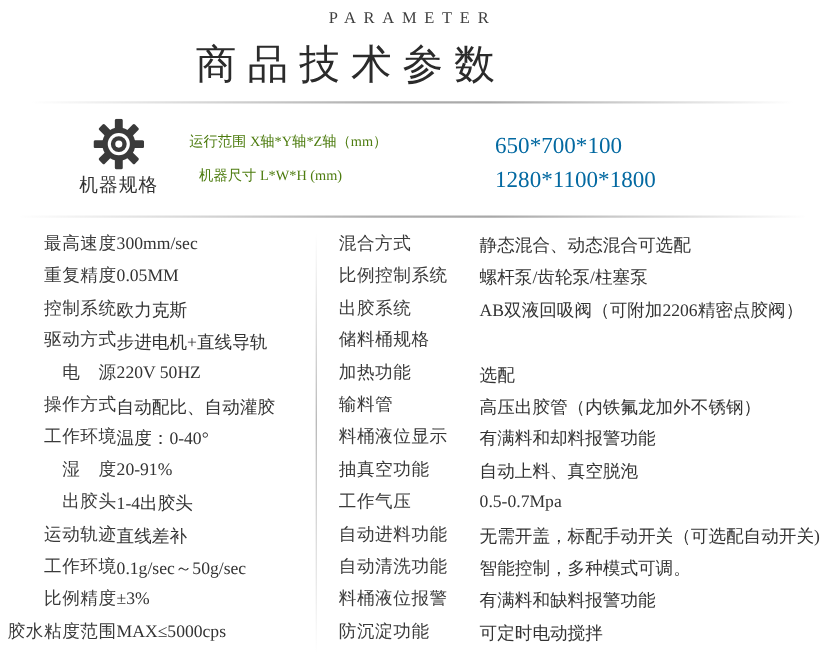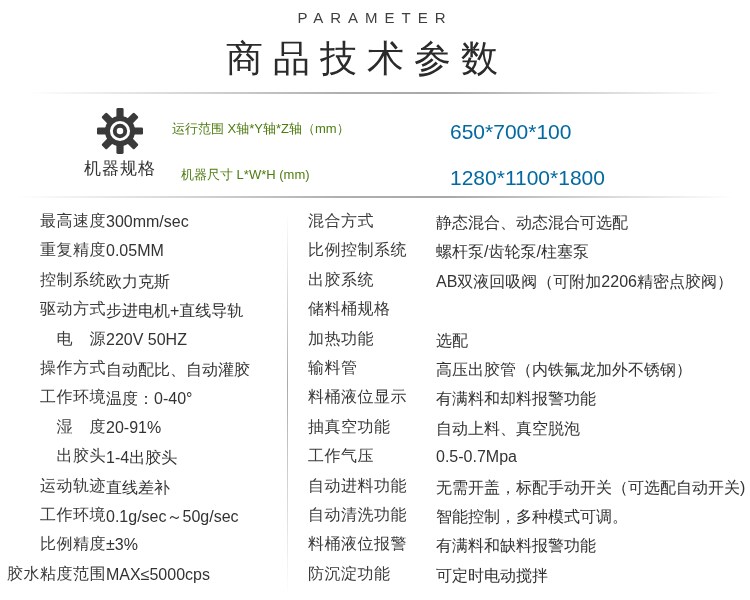--- a/index.html
+++ b/index.html
@@ -1,50 +1,49 @@
 <!DOCTYPE html>
 <html><head>
 <meta charset="utf-8">
 <style>
   * { margin:0; padding:0; box-sizing:border-box; }
   html,body { background:#fff; }
   .page {
     position:relative; width:750px; height:600px; background:#ffffff;
-    font-family:Liberation Sans, sans-serif;
+    font-family:Liberation Serif, serif;
     color:#333; overflow:hidden;
   }
   .eyebrow {
     position:absolute; top:9px; left:0; width:750px; text-align:center;
     font-size:15px; letter-spacing:7px; color:#3f3f3f; font-weight:400;
   }
   .main-title {
     position:absolute; top:34px; left:0; width:628px; text-align:center;
     font-size:37px; letter-spacing:10px; color:#2b2b2b; font-weight:400;
     text-indent:10px;
-    margin-left:48px;
   }
   .hdivider {
     position:absolute; height:2px; border-radius:2px;
     background:linear-gradient(to right, rgba(120,120,120,0) 0%, rgba(110,110,110,0.55) 45%, rgba(110,110,110,0.6) 60%, rgba(120,120,120,0) 100%);
   }
   .hdivider.one { top:92px; left:28px; width:694px; }
   .hdivider.two { top:196px; left:16px; width:718px; }
   .vdivider {
     position:absolute; left:287px; top:212px; width:1px; height:382px;
     background:linear-gradient(to bottom, rgba(150,150,150,0) 0%, rgba(140,140,140,0.75) 45%, rgba(150,150,150,0) 100%);
   }
   .machine-block {
-    position:absolute; left:64px; top:108px; width:88px; text-align:center;margin-left:12px;
+    position:absolute; left:64px; top:108px; width:88px; text-align:center;
   }
   .machine-block svg { display:block; margin:0 auto; }
   .machine-caption { margin-top:3px; font-size:17px; color:#333; letter-spacing:1px; }
   .mspec-label { position:absolute; font-size:13px; color:#4d7c0f; }
   .mspec-value { position:absolute; left:450px; font-size:21px; color:#0369a1; }
   .m1 { top:120px; }
-  .m2 { top:166px; }
+  .m2 { top:151px; }
   .mspec-label.m1 { left:172px; }
   .mspec-label.m2 { left:181px; }
   .tcol { position:absolute; top:211px; }
   .tcol.left  { left:0;   width:286px; }
   .tcol.right { left:308px; width:442px; }
   .trow { height:29.4px; display:flex; white-space:nowrap; }
   .tlbl { font-size:16px; color:#3a3a3a; letter-spacing:0.5px; flex:none; }
   .tcol.left  .tlbl { width:106px; text-align:right; }
   .tcol.right .tlbl { width:113px; text-align:left; }
   .tval { font-size:16px; color:#333; position:relative; top:2px; }

